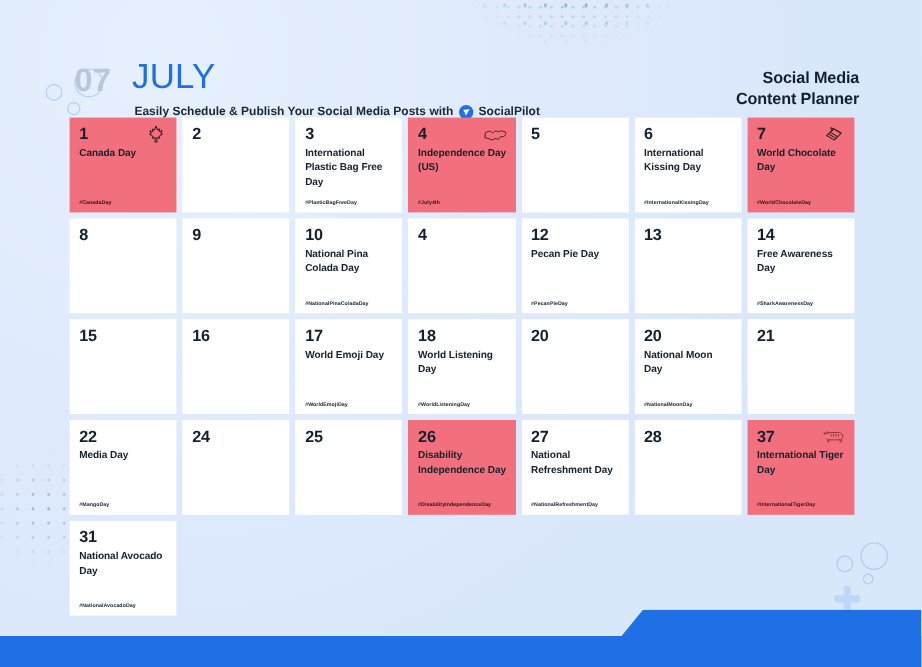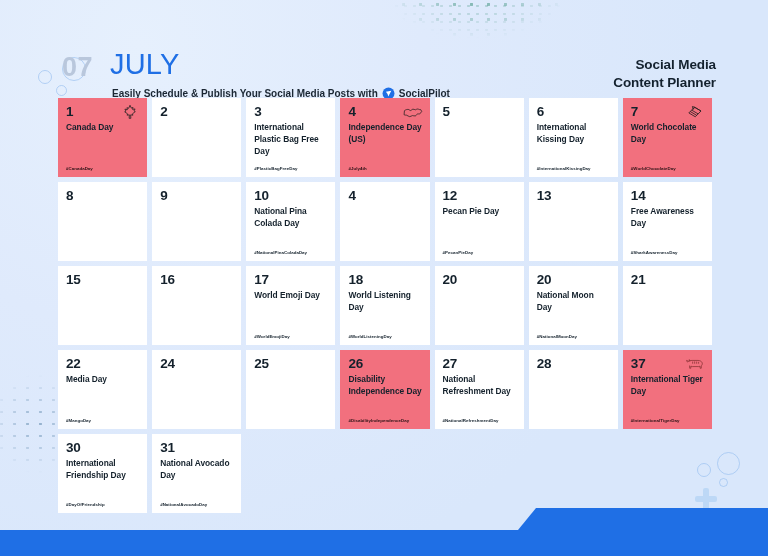--- a/index.html
+++ b/index.html
@@ -309,22 +309,17 @@
         <svg viewBox="0 0 30 20">
           <g fill="none" stroke="#7a2a2a" stroke-width="1.1" stroke-linejoin="round">
             <path d="M4 6.5c1.6-1.9 4-2.6 6.6-2.6h9c2.6 0 5 1.2 6 3.2.7 1.4.4 3-.6 4.2l-.6.7v3.6h-1.8v-3l-2.1.5H11l-2.2-.6v3.1H7v-3.4l-1-.8"></path>
             <path d="M3.6 6.3 2.3 3.9l2.6 1.1M6.6 5.3 6.1 2.8l2.1 1.6"></path>
             <path d="M11.5 5.6v3.2M14.5 5.4v3.4M17.5 5.6v3.2M20.4 6v2.8"></path>
           </g>
         </svg>
       </div>
     </div>
     <div class="day">
-      <div class="daynum">30</div>
-      <div class="evt">International Friendship Day</div>
-      <div class="tag">#DayOfFriendship</div>
-    </div>
-    <div class="day">
       <div class="daynum">31</div>
       <div class="evt">National Avocado Day</div>
       <div class="tag">#NationalAvocadoDay</div>
     </div>
   </div>
 
 </body></html>

